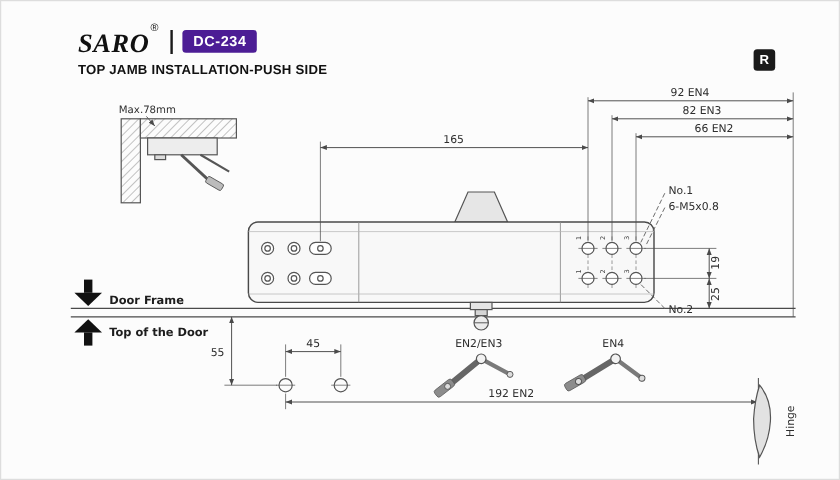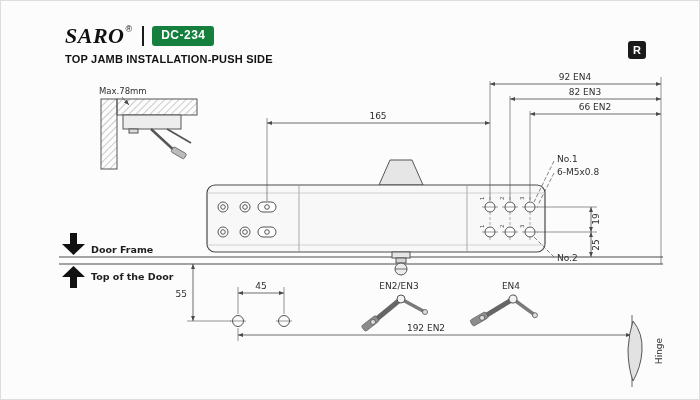--- a/index.html
+++ b/index.html
@@ -1,29 +1,29 @@
 <!DOCTYPE html>
 <html><head>
 <meta charset="utf-8">
 <style>
   html,body{margin:0;padding:0;background:#e8e8e8;}
   .stage{
     position:relative;width:700px;height:400px;margin:0 auto;
     background:#fcfcfc;border:1px solid #ddd;box-sizing:border-box;
     font-family:"Liberation Sans",sans-serif;overflow:hidden;
   }
-  .brand-row{position:absolute;left:64px;top:24px;display:flex;align-items:center;}
+  .brand-row{position:absolute;left:64px;top:24px;display:flex;align-items:flex-start;}
   .brand{
     font-family:"Liberation Serif",serif;font-style:italic;font-weight:bold;
     font-size:22px;color:#101010;letter-spacing:.5px;line-height:1;
   }
   .reg{font-size:9px;color:#101010;vertical-align:super;margin-left:1px;position:relative;top:-7px;}
   .brand-divider{width:2px;height:20px;background:#1a1a1a;margin:0 8px 0 10px;}
   .model-badge{
-    background:#15803d;color:#fff;font-weight:bold;font-size:12px;
+    background:#4c1d95;color:#fff;font-weight:bold;font-size:12px;
     padding:2px 9px 3px;border-radius:3px;letter-spacing:.5px;line-height:1.2;
   }
   .page-title{
     position:absolute;left:64px;top:52px;font-weight:bold;font-size:11px;
     color:#111;letter-spacing:.2px;
   }
   .corner-badge{
     position:absolute;left:627px;top:40px;width:18px;height:18px;background:#1a1a1a;
     color:#fff;font-weight:bold;font-size:11px;display:flex;align-items:center;
     justify-content:center;border-radius:3px;

